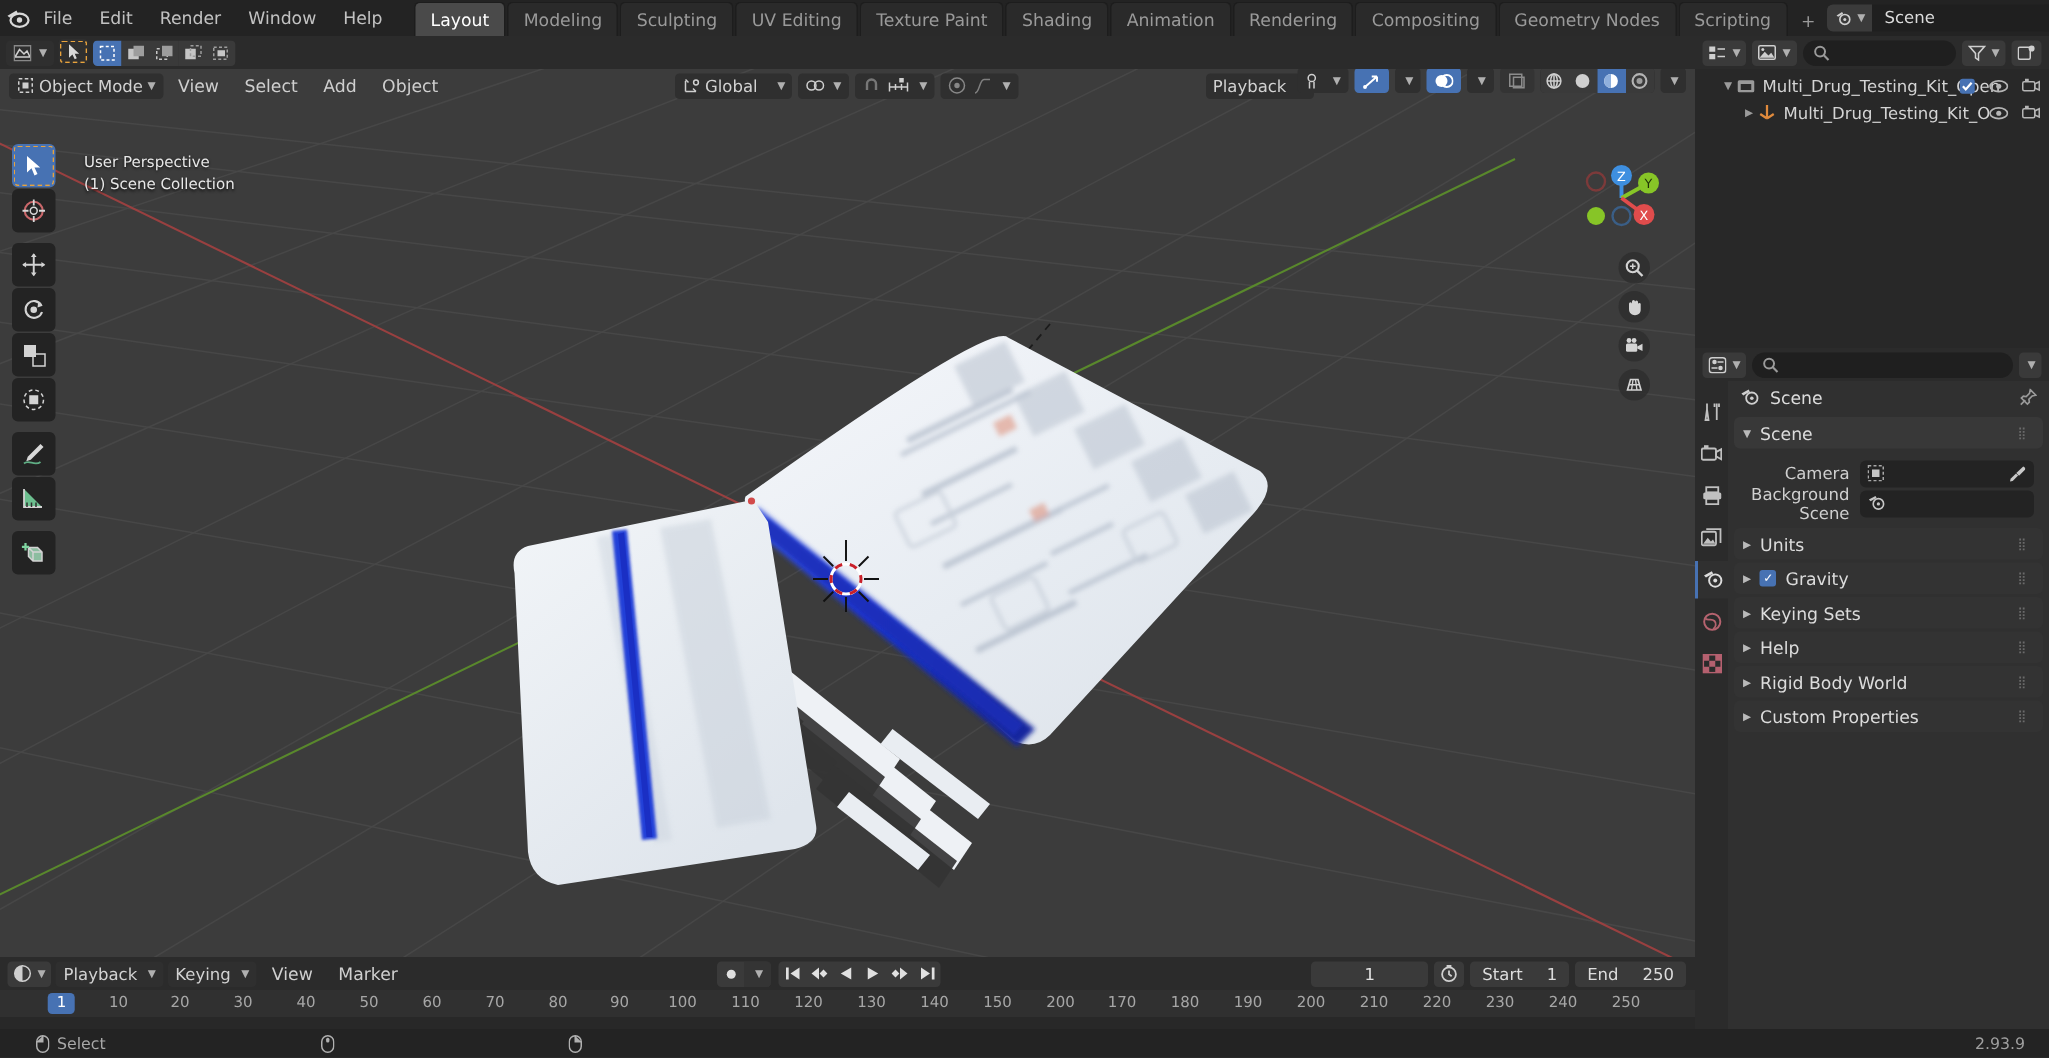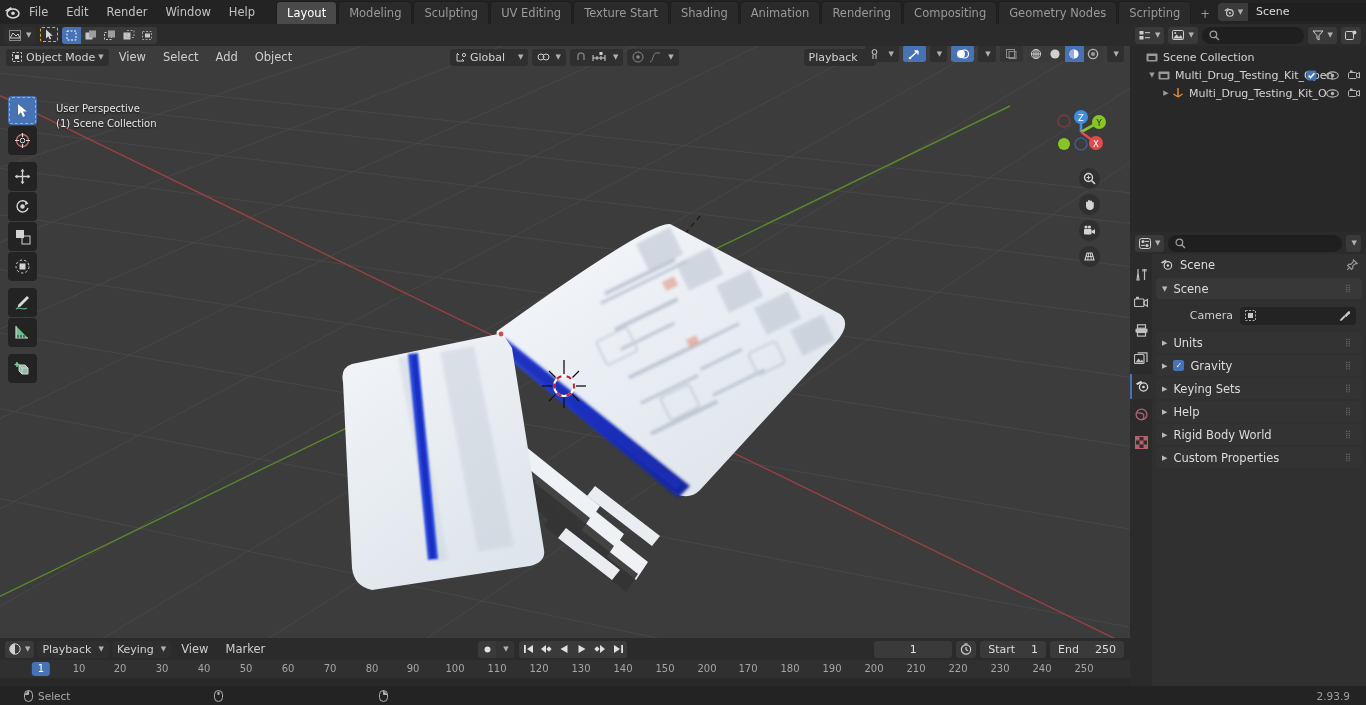--- a/index.html
+++ b/index.html
@@ -136,21 +136,21 @@
     <div class="menu-item">Edit</div>
     <div class="menu-item">Render</div>
     <div class="menu-item">Window</div>
     <div class="menu-item">Help</div>
 
     <div class="wtabs">
       <div class="wtab active">Layout</div>
       <div class="wtab">Modeling</div>
       <div class="wtab">Sculpting</div>
       <div class="wtab">UV Editing</div>
-      <div class="wtab">Texture Start</div>
+      <div class="wtab">Texture Paint</div>
       <div class="wtab">Shading</div>
       <div class="wtab">Animation</div>
       <div class="wtab">Rendering</div>
       <div class="wtab">Compositing</div>
       <div class="wtab">Geometry Nodes</div>
       <div class="wtab">Scripting</div>
       <div class="wtab plus">+</div>
     </div>
 
     <div class="topbar-right">
@@ -626,30 +626,20 @@
       </div>
       <div class="mini-btn">
         <svg width="12" height="11" viewBox="0 0 12 11">
             <rect x="0.5" y="1.5" width="8" height="8" rx="1" fill="none" stroke="#cfcfcf"></rect>
             <circle cx="9.4" cy="2.4" r="2" fill="#cfcfcf"></circle>
           </svg>
       </div>
     </div>
     <div class="out-rows">
 
-      <div class="out-row">
-        <span class="tri"></span>
-        <span style="margin-right:5px;display:flex">
-          <svg width="12" height="11" viewBox="0 0 12 11">
-              <rect x="0.5" y="1.5" width="11" height="8" rx="1" fill="#9a9a9a"></rect>
-              <rect x="2.5" y="4" width="7" height="4" fill="#2b2b2b"></rect>
-            </svg>
-        </span>
-        <span class="out-label">Scene Collection</span>
-      </div>
 
       <div class="out-row">
         <span class="tri" style="margin-left:12px">▼</span>
         <span style="margin-right:5px;display:flex">
           <svg width="12" height="11" viewBox="0 0 12 11">
               <rect x="0.5" y="1.5" width="11" height="8" rx="1" fill="#9a9a9a"></rect>
               <rect x="2.5" y="4" width="7" height="4" fill="#2b2b2b"></rect>
             </svg>
         </span>
         <span class="out-label">Multi_Drug_Testing_Kit_Open</span>
@@ -812,20 +802,30 @@
             <svg width="11" height="11" viewBox="0 0 11 11">
                 <rect x="0.5" y="0.5" width="10" height="10" fill="none" stroke="#a8a8a8" stroke-dasharray="2 1.5"></rect>
                 <rect x="3" y="3" width="5" height="5" fill="#c7c7c7"></rect>
               </svg>
             <span class="eyedrop">
               <svg width="12" height="12" viewBox="0 0 12 12">
                   <path d="M9.8 1 A1.6 1.6 0 0 1 11 3.2 L7 7.2 L5.2 5.4 Z" fill="#c9c9c9"></path>
                   <path d="M5 5.6 L1.4 9.2 L1 11 L2.8 10.6 L6.4 7 Z" fill="#c9c9c9"></path>
                 </svg>
             </span>
+          </div>
+        </div>
+        <div class="prop-row">
+          <span class="prop-label">Background Scene</span>
+          <div class="prop-field">
+            <svg width="12" height="11" viewBox="0 0 14 13">
+                <circle cx="8.5" cy="7" r="4.1" fill="none" stroke="#c7c7c7" stroke-width="1.3"></circle>
+                <circle cx="8.5" cy="7" r="1.3" fill="#c7c7c7"></circle>
+                <path d="M1 3.6 L6.2 0.8 L7.1 2.4 L2.3 5 Z" fill="#c7c7c7"></path>
+              </svg>
           </div>
         </div>
       </div>
 
       <div class="panel-head closed">
         <span class="ph-tri">▶</span>
         <span class="ph-label">Units</span>
         <span class="dots">⣿</span>
       </div>
 

